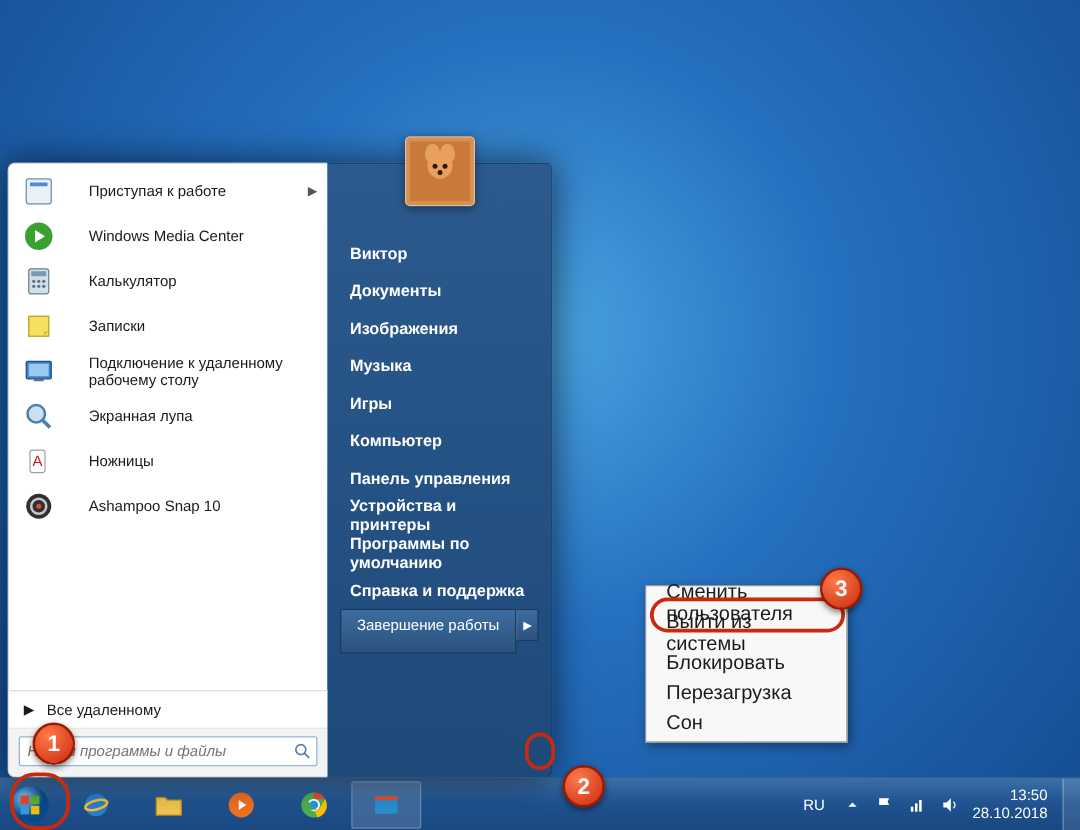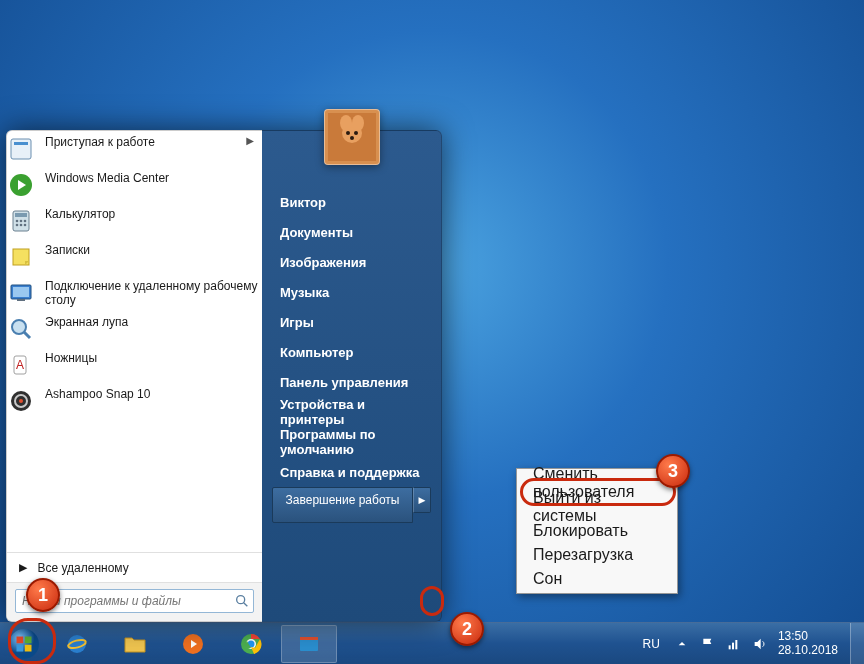--- a/index.html
+++ b/index.html
@@ -6,29 +6,29 @@
 body { width: 864px; height: 664px; overflow: hidden; position: relative; }
 .desktop { width: 100%; height: 100%; background: radial-gradient(circle at 50% 40%, #4ba3e0 0%, #2570c0 40%, #134c90 100%); position: relative; }
 .taskbar { position: absolute; bottom: 0; left: 0; right: 0; height: 42px; background: linear-gradient(to bottom, #3a6ea5 0%, #1f5290 50%, #1a4880 100%); display: flex; align-items: center; z-index: 10; border-top: 1px solid rgba(255,255,255,.2);}
 .start-orb { width: 48px; height: 42px; display: flex; align-items: center; justify-content: center; cursor: pointer; }
 .start-orb svg { width: 36px; height: 36px; }
 .task-item { width: 56px; height: 38px; margin: 0 1px; border-radius: 2px; display: flex; align-items: center; justify-content: center; cursor: pointer; }
 .task-item.running { background: rgba(255,255,255,.15); border:1px solid rgba(255,255,255,.25);}
 .task-item svg, .task-item .ico { width: 24px; height: 24px; }
 .tray { margin-left: auto; display: flex; align-items: center; gap: 10px; padding: 0 12px; color: #fff; font-size: 12px; }
 .tray-icon { width: 16px; height: 16px; color: #fff; }
-.clock { text-align: left; line-height: 1.1; font-size: 12px; }
+.clock { text-align: right; line-height: 1.1; font-size: 12px; }
 .show-desk { width: 14px; height: 42px; border-left: 1px solid rgba(255,255,255,.3); background: rgba(255,255,255,.1);}
 .lang { font-size: 12px; color: #fff; padding: 0 4px;}
 
 .startmenu { position: absolute; bottom: 42px; left: 6px; width: 436px; height: 492px; display: flex; border-radius: 6px; overflow: visible; box-shadow: 0 0 30px rgba(0,0,0,.6); z-index: 20; }
 .sm-left { width: 256px; background: #fff; border-radius: 6px 0 0 6px; display: flex; flex-direction: column; border:1px solid rgba(0,0,0,.2); border-right:none;}
 .sm-right { flex: 1; background: linear-gradient(to bottom, #2c5a8e 0%, #1e4a7a 100%); border-radius: 0 6px 6px 0; padding: 56px 10px 10px 10px; color: #fff; position: relative; border:1px solid rgba(0,0,0,.2); border-left:none;}
 .sm-items { flex: 1; overflow: hidden; padding: 4px 0; }
-.sm-item { display: flex; height: 36px; padding: 0 0; font-size: 12px; color: #1a1a1a; cursor: pointer; position: relative;}
+.sm-item { display: flex; align-items: center; height: 36px; padding: 0 10px; font-size: 12px; color: #1a1a1a; cursor: pointer; position: relative; gap: 16px;}
 .sm-icon { width: 28px; height: 28px; margin-right: 10px; flex-shrink: 0; display: flex; align-items: center; justify-content: center; }
 .sm-item .arrow { position: absolute; right: 8px; color: #555; font-size: 10px; }
 .all-programs { display: flex; align-items: center; height: 30px; padding: 0 12px; font-size: 12px; border-top: 1px solid #e0e0e0; cursor: pointer; color:#1a1a1a; background:#fff;}
 .all-programs .tri { margin-right: 10px; font-size: 11px;}
 .search-row { padding: 6px 8px 8px 8px; background: #f3f3f3; border-top: 1px solid #e0e0e0; border-radius:0 0 0 6px;}
 .search-input { width: 100%; height: 24px; border: 1px solid #94b7d6; border-radius: 2px; padding: 0 24px 0 6px; font-size: 12px; font-style: italic; color: #888; background: #fff; }
 .search-wrap { position: relative; }
 .search-wrap .sicon { position: absolute; right: 4px; top: 4px; width: 16px; height: 16px; color: #5a7fa0; }
 
 .rlink { height: 30px; display: flex; align-items: center; padding: 0 8px; font-size: 13px; color: #fff; cursor: pointer; border-radius: 2px; font-weight: bold;}

